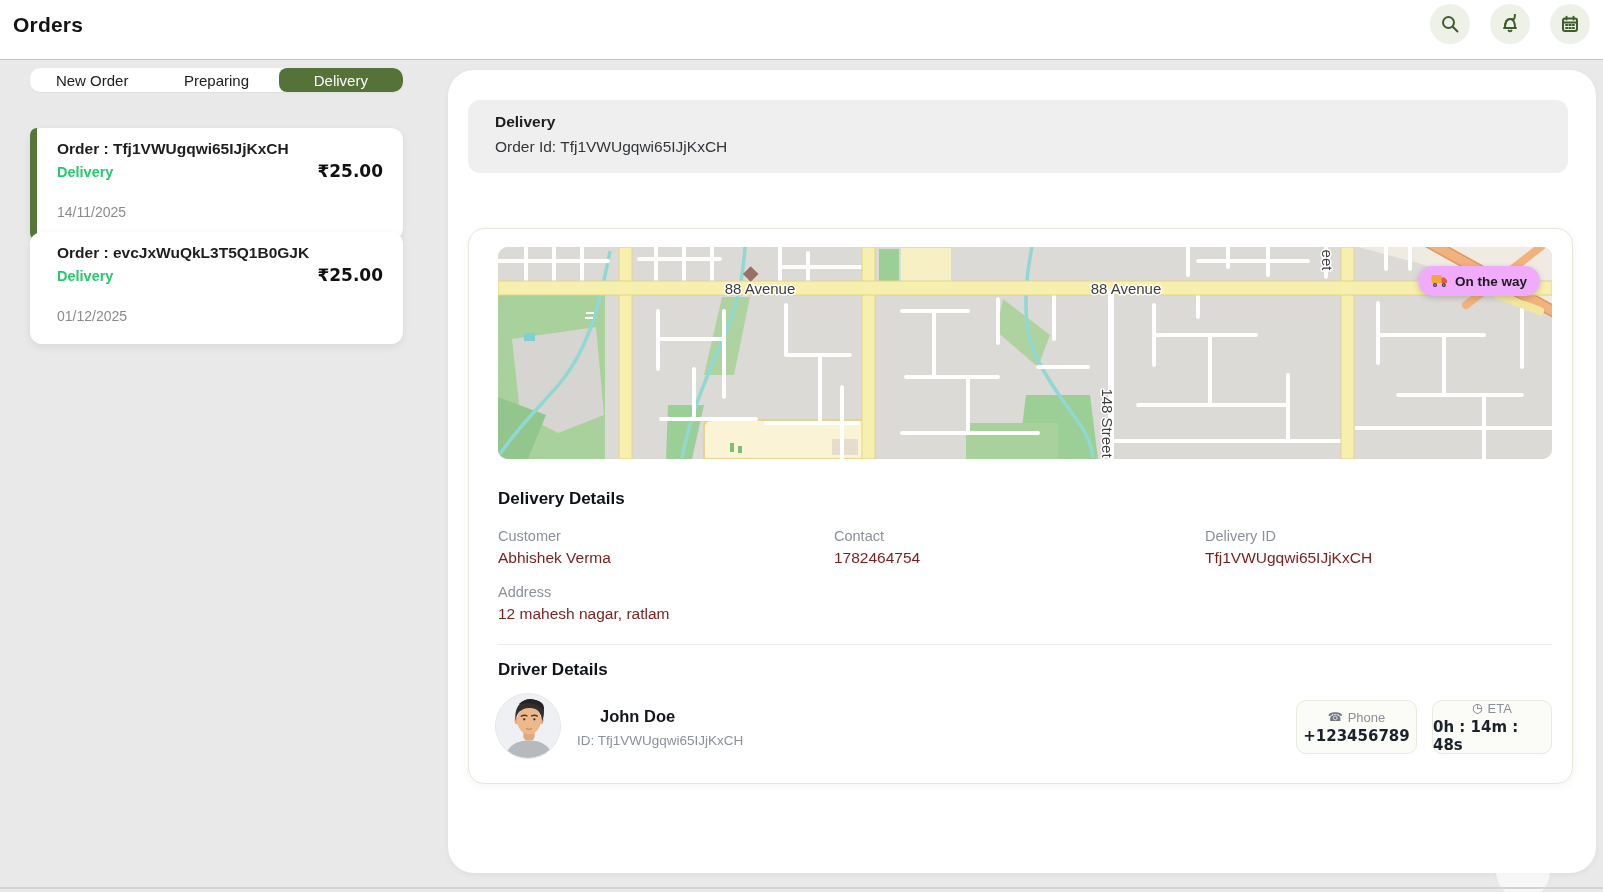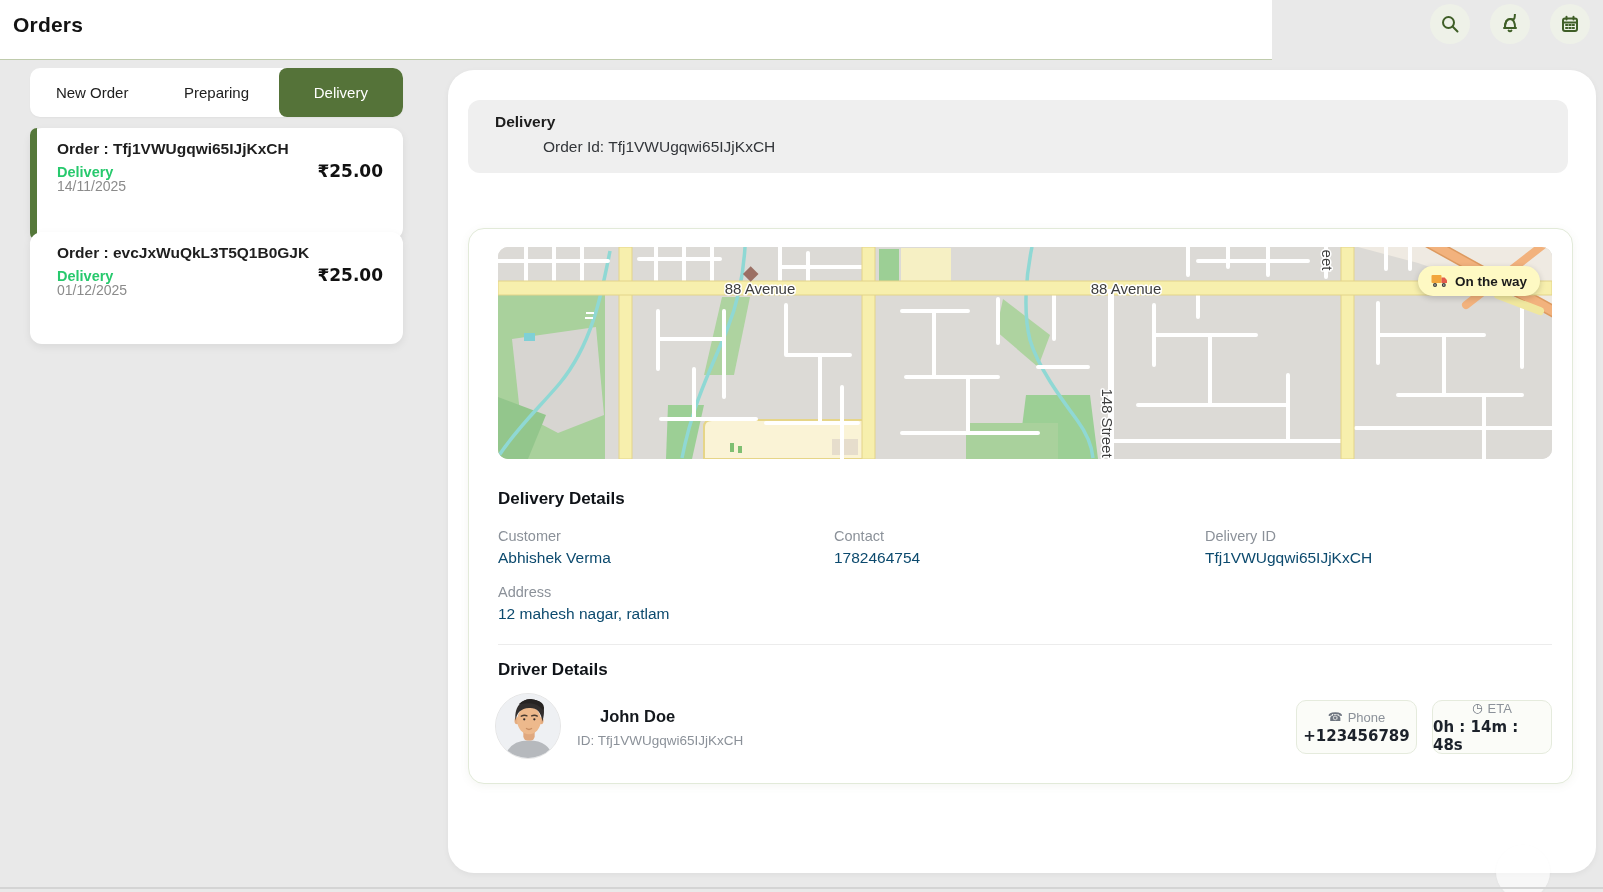--- a/index.html
+++ b/index.html
@@ -1,63 +1,63 @@
 <!DOCTYPE html>
 <html><head>
 <meta charset="utf-8">
 <style>
   * { margin:0; padding:0; box-sizing:border-box; }
   html,body { width:1603px; height:892px; }
   body { font-family:"Liberation Sans", sans-serif; background:#e9e9e9; overflow:hidden; }
   .page { position:relative; width:1603px; height:892px; background:#e9e9e9; }
 
   
-  .topbar { position:absolute; left:0; top:0; width:1272px; height:60px; background:#ffffff;
+  .topbar { position:absolute; left:0; top:0; width:1603px; height:60px; background:#ffffff;
             border-bottom:1px solid #bfcbac; z-index:5; }
   .app-title { position:absolute; left:13px; top:13px; font-size:21px; font-weight:700; color:#141414; letter-spacing:.2px; }
   .icon-btn { position:absolute; top:4px; width:40px; height:40px; border-radius:50%;
               background:#eef1e8; border:none; display:flex; align-items:center; justify-content:center; cursor:pointer; }
   .icon-btn svg { stroke:#3f5e27; fill:none; stroke-width:2; stroke-linecap:round; stroke-linejoin:round; }
 
   
-  .tabbar { position:absolute; left:30px; top:68px; width:373px; height:49px; background:#ffffff;
+  .tabbar { position:absolute; left:30px; top:68px; width:373px; height:24px; background:#ffffff;
             border-radius:10px; display:flex; overflow:hidden; box-shadow:0 1px 2px rgba(0,0,0,.04); }
   .tab { flex:1; display:flex; align-items:center; justify-content:center; font-size:15px; color:#202020;
          background:transparent; border:none; cursor:pointer; }
   .tab.active { background:#557339; color:#ffffff; border-radius:8px; }
 
   .order-card { position:absolute; left:30px; width:373px; height:112px; background:#ffffff; border-radius:12px;
                 box-shadow:0 3px 8px rgba(0,0,0,.07); cursor:pointer; }
   .order-card.selected::before { content:""; position:absolute; left:0; top:0; bottom:0; width:7px;
                 background:#55783a; border-radius:12px 0 0 12px; }
   .oc-title { position:absolute; left:27px; top:12px; font-size:15.5px; font-weight:700; color:#1e1e1e; }
   .oc-status { position:absolute; left:27px; top:36px; font-size:14.5px; font-weight:700; color:#27c96d; }
-  .oc-date { position:absolute; left:27px; top:50px; font-size:14px; color:#8b8b8b; }
+  .oc-date { position:absolute; left:27px; top:76px; font-size:14px; color:#8b8b8b; }
   .oc-price { position:absolute; right:20px; top:33px; font-size:17px; font-weight:700; color:#111;
               font-family:"DejaVu Sans", sans-serif; }
 
   
   .main-panel { position:absolute; left:448px; top:70px; width:1148px; height:803px; background:#ffffff;
                 border-radius:26px; box-shadow:0 2px 6px rgba(0,0,0,.05); }
   .summary-card { position:absolute; left:468px; top:100px; width:1100px; height:73px; background:#efefef;
                   border-radius:12px; }
   .sc-title { position:absolute; left:27px; top:13px; font-size:15.5px; font-weight:700; color:#1d1d1d; }
-  .sc-orderid { position:absolute; left:27px; top:38px; font-size:15.5px; color:#33363a;margin-left:48px; }
+  .sc-orderid { position:absolute; left:27px; top:38px; font-size:15.5px; color:#33363a; }
 
   .detail-card { position:absolute; left:468px; top:228px; width:1105px; height:556px; background:#ffffff;
                  border:1px solid #e2ead9; border-radius:16px; box-shadow:0 2px 8px rgba(110,130,90,.08); }
   .map-wrap { position:absolute; left:498px; top:247px; width:1054px; height:212px; border-radius:10px;
               overflow:hidden; background:#dcdad6; }
-  .map-badge { position:absolute; left:1418px; top:266px; height:30px; padding:0 13px; background:#fef9c3;
+  .map-badge { position:absolute; left:1418px; top:266px; height:30px; padding:0 13px; background:#f0abfc;
                border-radius:15px; box-shadow:0 2px 6px rgba(0,0,0,.18); display:flex; align-items:center; gap:7px;
                font-size:13.5px; font-weight:700; color:#1b1b1b; z-index:4; cursor:pointer; }
 
   .sec-heading { position:absolute; font-size:17px; font-weight:700; color:#0f1318;text-align:center; }
   .fld-label { position:absolute; font-size:14.5px; color:#8b9199; }
-  .fld-value { position:absolute; font-size:15.5px; color:#0c4a6e; }
+  .fld-value { position:absolute; font-size:15.5px; color:#7f1d1d; }
   .divider { position:absolute; left:498px; width:1054px; height:1px; background:#ececec; }
 
   .avatar { position:absolute; left:495px; top:693px; width:66px; height:66px; border-radius:50%;
             overflow:hidden; border:1px solid #e6e6e6; background:#eef0f3; }
   .drv-name { position:absolute; left:577px; top:707px; font-size:16.5px; font-weight:700; color:#14181d;margin-left:23px; }
   .drv-id { position:absolute; left:577px; top:733px; font-size:13.5px; color:#8b9199; }
 
   .info-chip { position:absolute; top:700px; height:54px; background:#fbfcf8; border:1px solid #e5ebdd;
                border-radius:10px; display:flex; flex-direction:column; align-items:center; justify-content:center; gap:2px; }
   .chip-label { font-size:13px; color:#8b9199; display:flex; align-items:center; gap:5px; }

